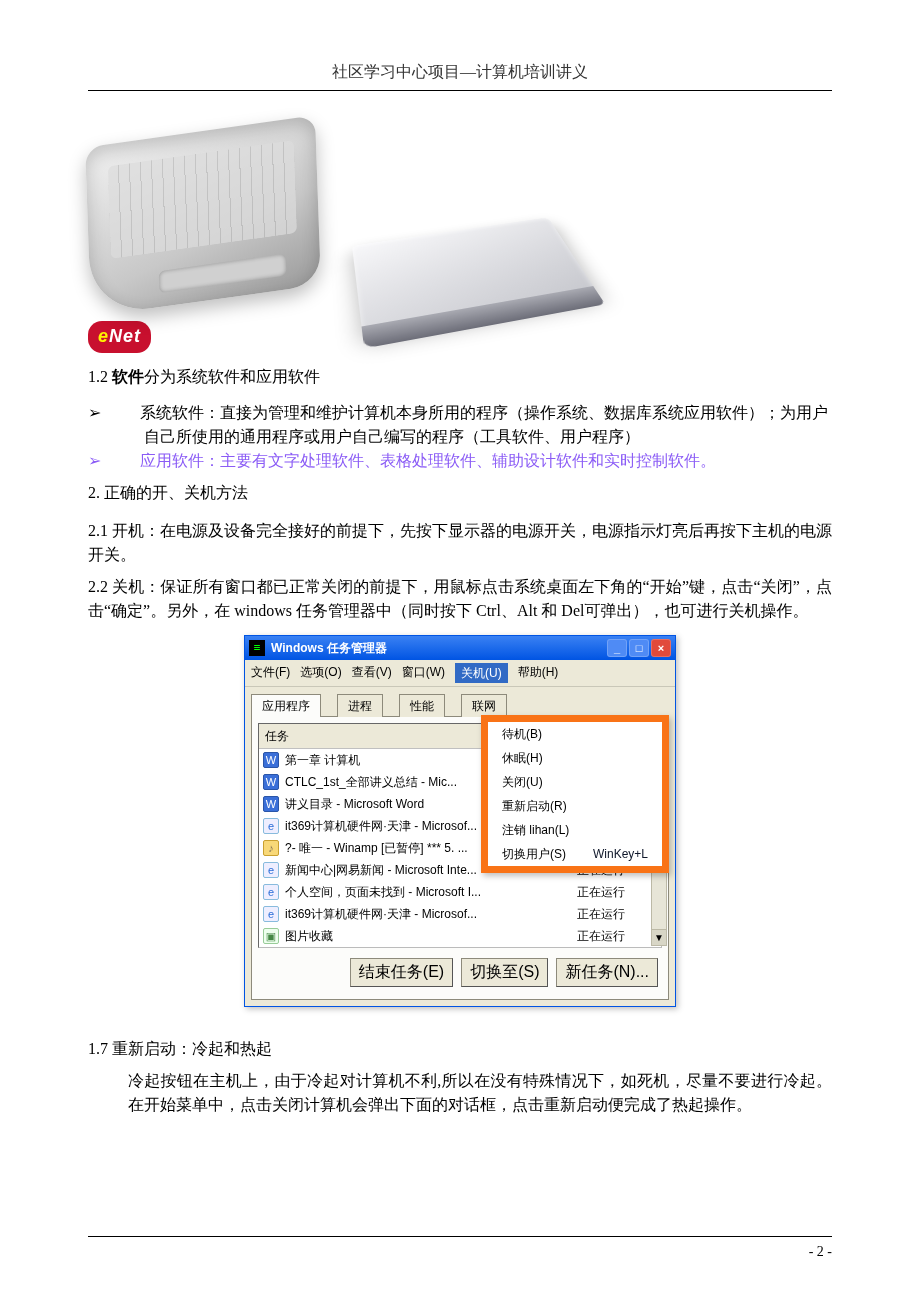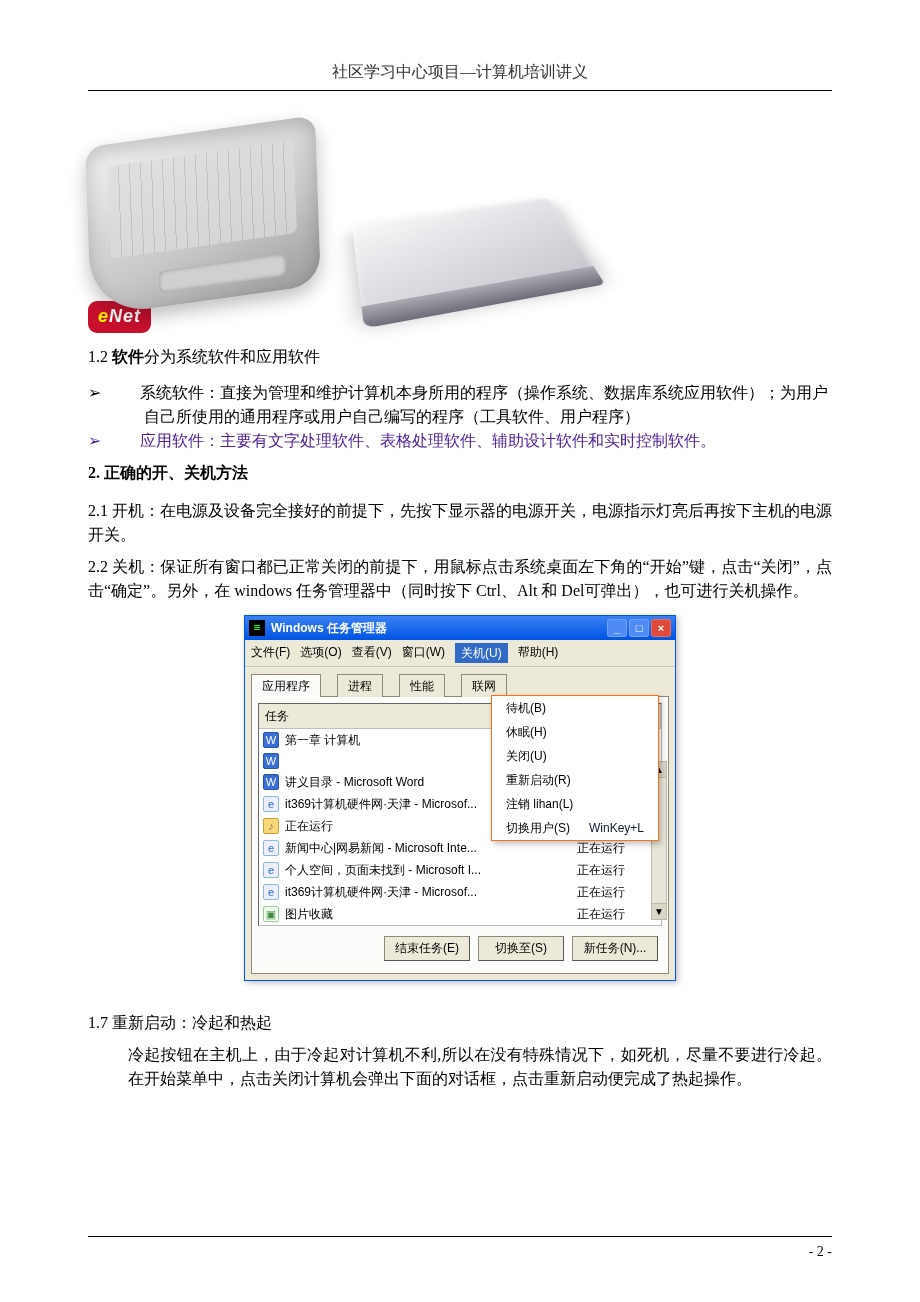--- a/index.html
+++ b/index.html
@@ -54,35 +54,35 @@
     border-radius: 8px;
     box-shadow: 0 12px 22px rgba(0,0,0,.28), inset 0 2px 6px rgba(255,255,255,.6);
     position: relative; margin-bottom:20px;
   }
   .scanner::after{
     content:""; position:absolute; left:0; right:0; bottom:-16px; height:26px;
     background:linear-gradient(#a9aab2,#6c6d78); border-radius:0 0 6px 10px;
     transform: translateZ(-2px);
   }
   .enet-badge {
-    margin-top: 0; display:inline-block;
+    margin-top: 20px; display:inline-block;
     font-family: Arial, sans-serif; font-weight:bold; font-style:italic;
     color:#fff; background:#c8102e; padding:2px 10px 3px; font-size:18px;
-    border-radius:9px; letter-spacing:1px;
+    border-radius:14px; letter-spacing:1px;
   }
   .enet-badge .e { color:#fff200; text-transform:lowercase; }
 
   .sec-line { margin:12px 0; }
   .bold { font-weight: bold; }
   .indent1 { padding-left: 56px; text-indent: -28px; }
-  .blue { color: #4c1d95; }
+  .blue { color: #8b5cf6; }
   .arrow { display:inline-block; width:20px; }
   .body-p { margin: 8px 0 4px 0; text-align: justify; }
   .sub-indent { padding-left: 40px; }
-  .sec-heading { font-weight: bold; margin: 8px 0 14px 0; }
+  .sec-heading { font-weight: normal; margin: 8px 0 14px 0; }
 
   
   .tm-wrap { display:flex; justify-content:center; margin:12px 0 30px; }
   .tm {
     width: 432px;
     font-family: Tahoma, "SimSun", sans-serif;
     font-size: 12px;
     border: 1px solid #0054e3;
     background:#ece9d8;
     box-shadow: 2px 2px 6px rgba(0,0,0,.25);
@@ -134,27 +134,27 @@
   .row-ico.amp{ background:#f8d878;border-color:#caa030;color:#875; }
   .row-ico.pic{ background:#efe;border-color:#9c9;color:#484; }
   .tm-scroll { position:absolute; right:8px; top:94px; bottom:60px; width:16px;
     background:#e7e5d7;border:1px solid #bcb9a6; }
   .tm-scroll .arw{height:16px;background:#d8d6c6;border-bottom:1px solid #bcb9a6;display:flex;align-items:center;justify-content:center;font-size:10px;}
   .tm-scroll .arw.bot{position:absolute;bottom:0;left:0;right:0;border-top:1px solid #bcb9a6;border-bottom:none;}
   .tm-buttons { display:flex; justify-content:flex-end; gap:8px; padding:10px 4px 2px; }
   .tm-btn {
     min-width:86px; padding:3px 8px; background:#ece9d8;
     border:1px solid #8d8a7b; border-right-color:#555; border-bottom-color:#555;
-    font-size:12px;
+    font-size:16px;
   }
 
   
   .shutdown-menu {
-    position:absolute; right:16px; top:28px; width:168px;
-    background:#fff; border:1px solid #f97316; box-shadow:2px 3px 6px rgba(0,0,0,.25);
+    position:absolute; right:6px; top:28px; width:188px;
+    background:#fff; border:7px solid #f97316; box-shadow:2px 3px 6px rgba(0,0,0,.25);
     z-index:5; font-size:12px;
   }
   .shutdown-menu .mi { padding:3px 14px; }
   .shutdown-menu .winkey { float:right; color:#0f172a; }
 
   .page-num {
     position:absolute; right:88px; bottom:40px; font-size:14px;
     border-top:1px solid #000; padding-top:4px; width: calc(100% - 176px);
     left:88px; text-align:right;
   }
@@ -242,34 +242,36 @@
             <div class="col-status">状态</div>
           </div>
           <div id="tm-rows">
               <div class="list-row">
                 <span class="row-ico word">W</span>
                 <span class="lbl">第一章                计算机</span>
                 <span class="st"></span>
               </div>
               <div class="list-row">
                 <span class="row-ico word">W</span>
+                <span class="lbl">CTLC_1st_全部讲义总结 - Mic...</span>
                 <span class="st"></span>
               </div>
               <div class="list-row">
                 <span class="row-ico word">W</span>
                 <span class="lbl">讲义目录 - Microsoft Word</span>
                 <span class="st">正在运行</span>
               </div>
               <div class="list-row">
                 <span class="row-ico ie">e</span>
                 <span class="lbl">it369计算机硬件网·天津 - Microsof...</span>
                 <span class="st">正在运行</span>
               </div>
               <div class="list-row">
                 <span class="row-ico amp">♪</span>
+                <span class="lbl">?- 唯一 - Winamp [已暂停] *** 5. ...</span>
                 <span class="st">正在运行</span>
               </div>
               <div class="list-row">
                 <span class="row-ico ie">e</span>
                 <span class="lbl">新闻中心|网易新闻 - Microsoft Inte...</span>
                 <span class="st">正在运行</span>
               </div>
               <div class="list-row">
                 <span class="row-ico ie">e</span>
                 <span class="lbl">个人空间，页面未找到 - Microsoft I...</span>

